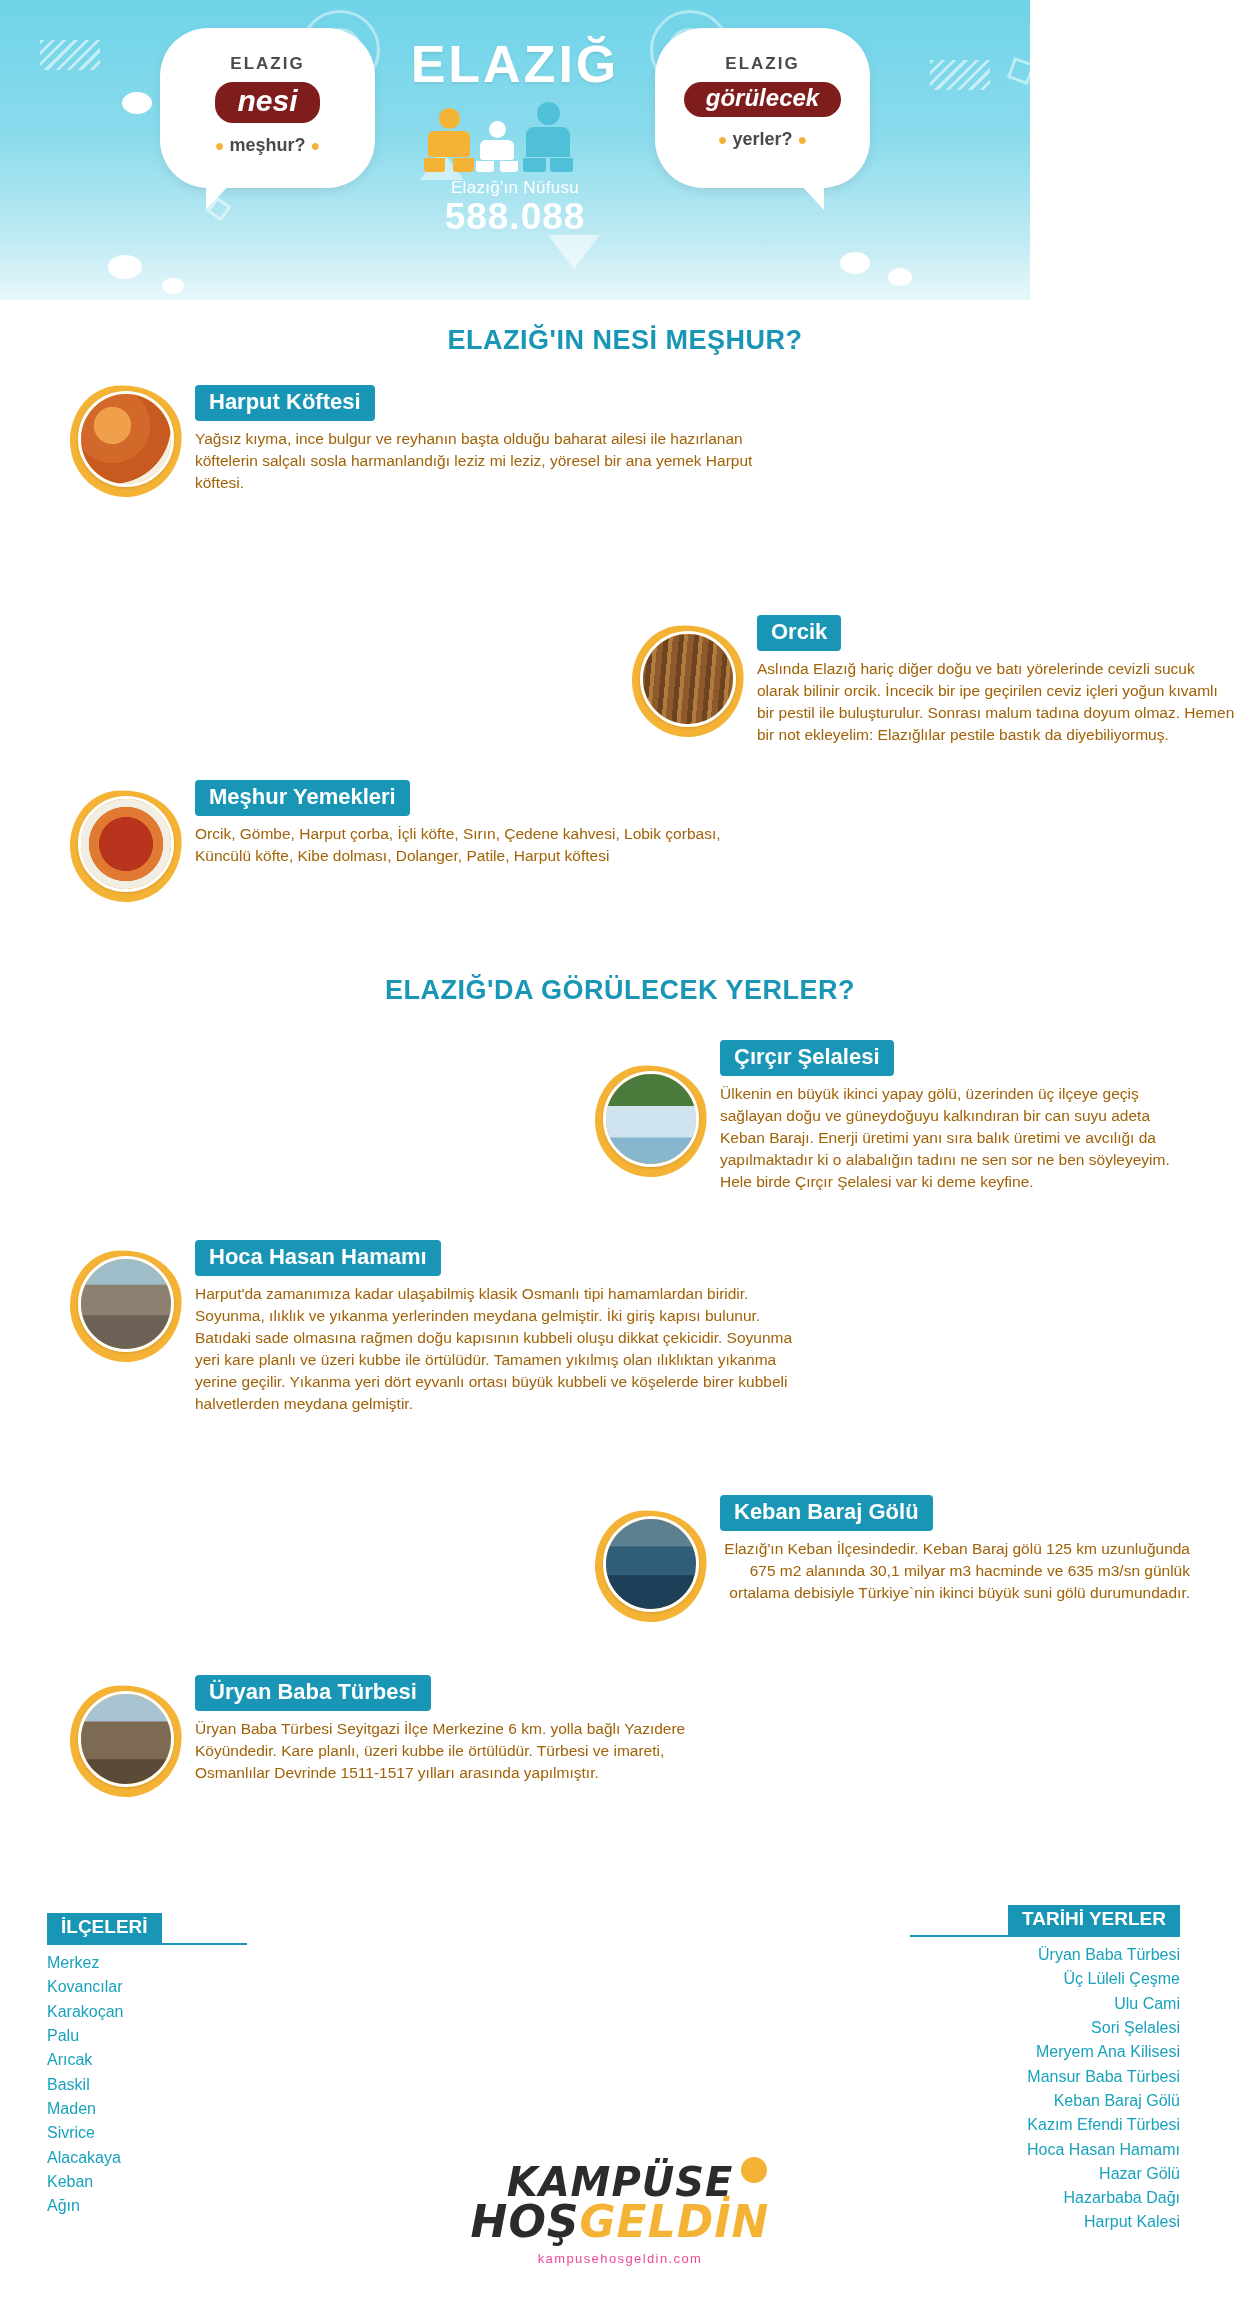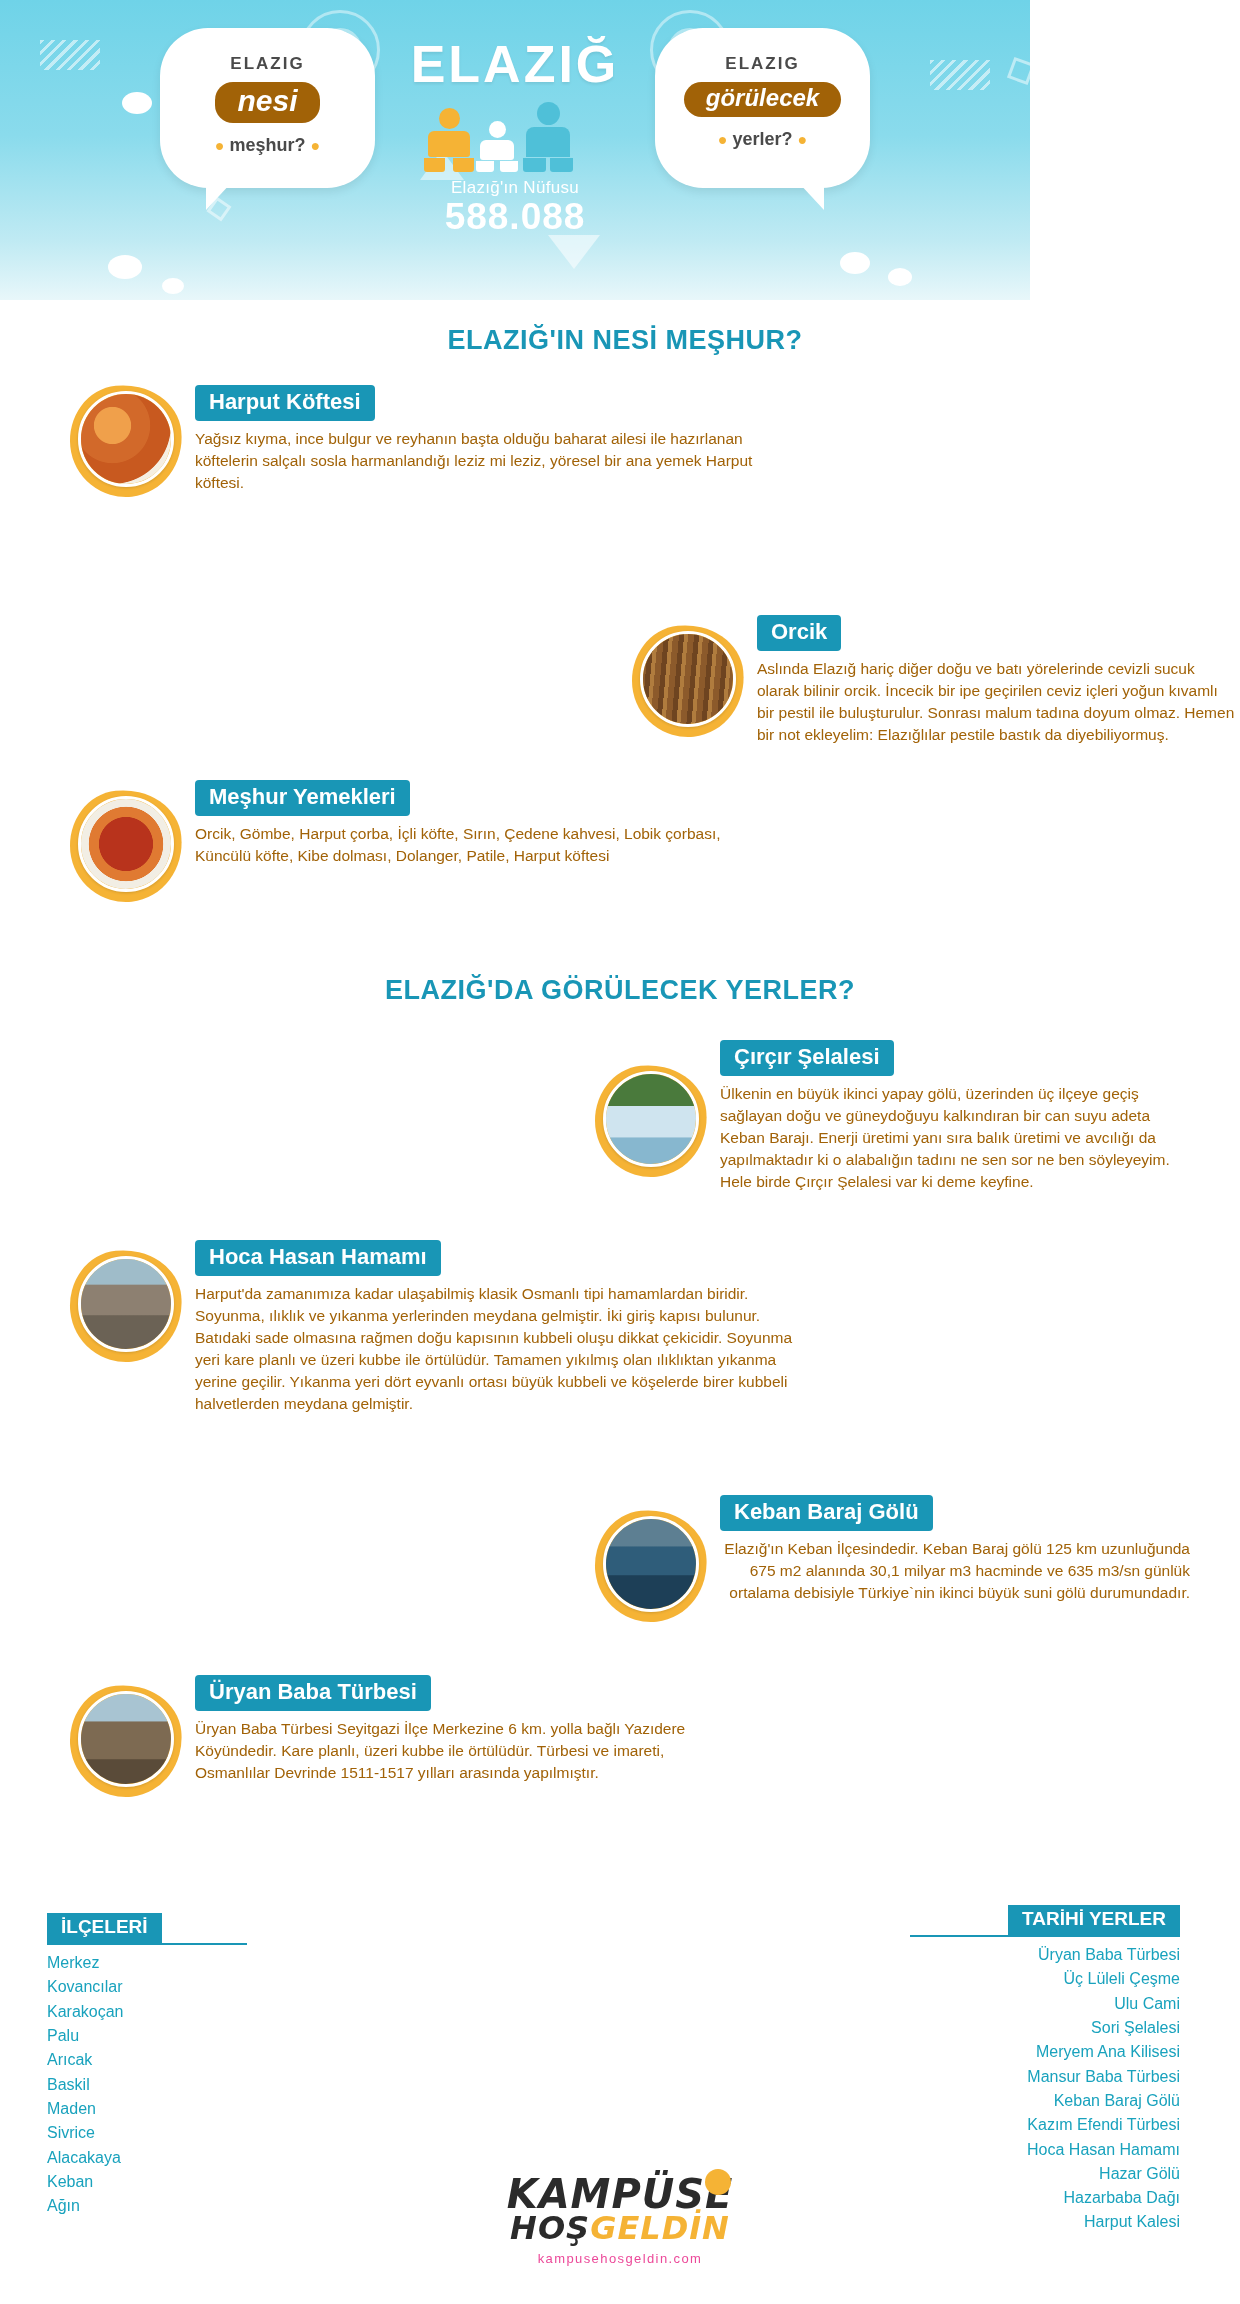--- a/index.html
+++ b/index.html
@@ -63,21 +63,21 @@
   .bubble .line1 {
     font-size: 17px;
     letter-spacing: 2px;
     color: #4a4a4a;
     margin-top: 26px;
     font-weight: 600;
   }
   .bubble .pill {
     display: inline-block;
     margin-top: 8px;
-    background: #a16207;
+    background: #7f1d1d;
     color: #ffffff;
     font-size: 30px;
     font-weight: 700;
     font-style: italic;
     padding: 2px 22px 5px;
     border-radius: 18px;
   }
   .bubble .line3 {
     margin-top: 12px;
     font-size: 18px;
@@ -214,21 +214,21 @@
   }
   .logo-line {
     font-family: "DejaVu Sans", sans-serif;
     font-weight: 800;
     font-style: italic;
     color: #2b2b2b;
     letter-spacing: 1px;
     line-height: .95;
   }
   .logo-l1 { font-size: 40px; }
-  .logo-l2 { font-size: 32px; }
+  .logo-l2 { font-size: 44px; }
   .logo-l2 .hl { color: #f5b335; }
   .logo-url {
     font-size: 13px;
     color: #ec4899;
     letter-spacing: 1.4px;
     margin-top: 8px;
     font-style: normal;
     font-weight: 400;
     font-family: "Liberation Sans", sans-serif;
   }

